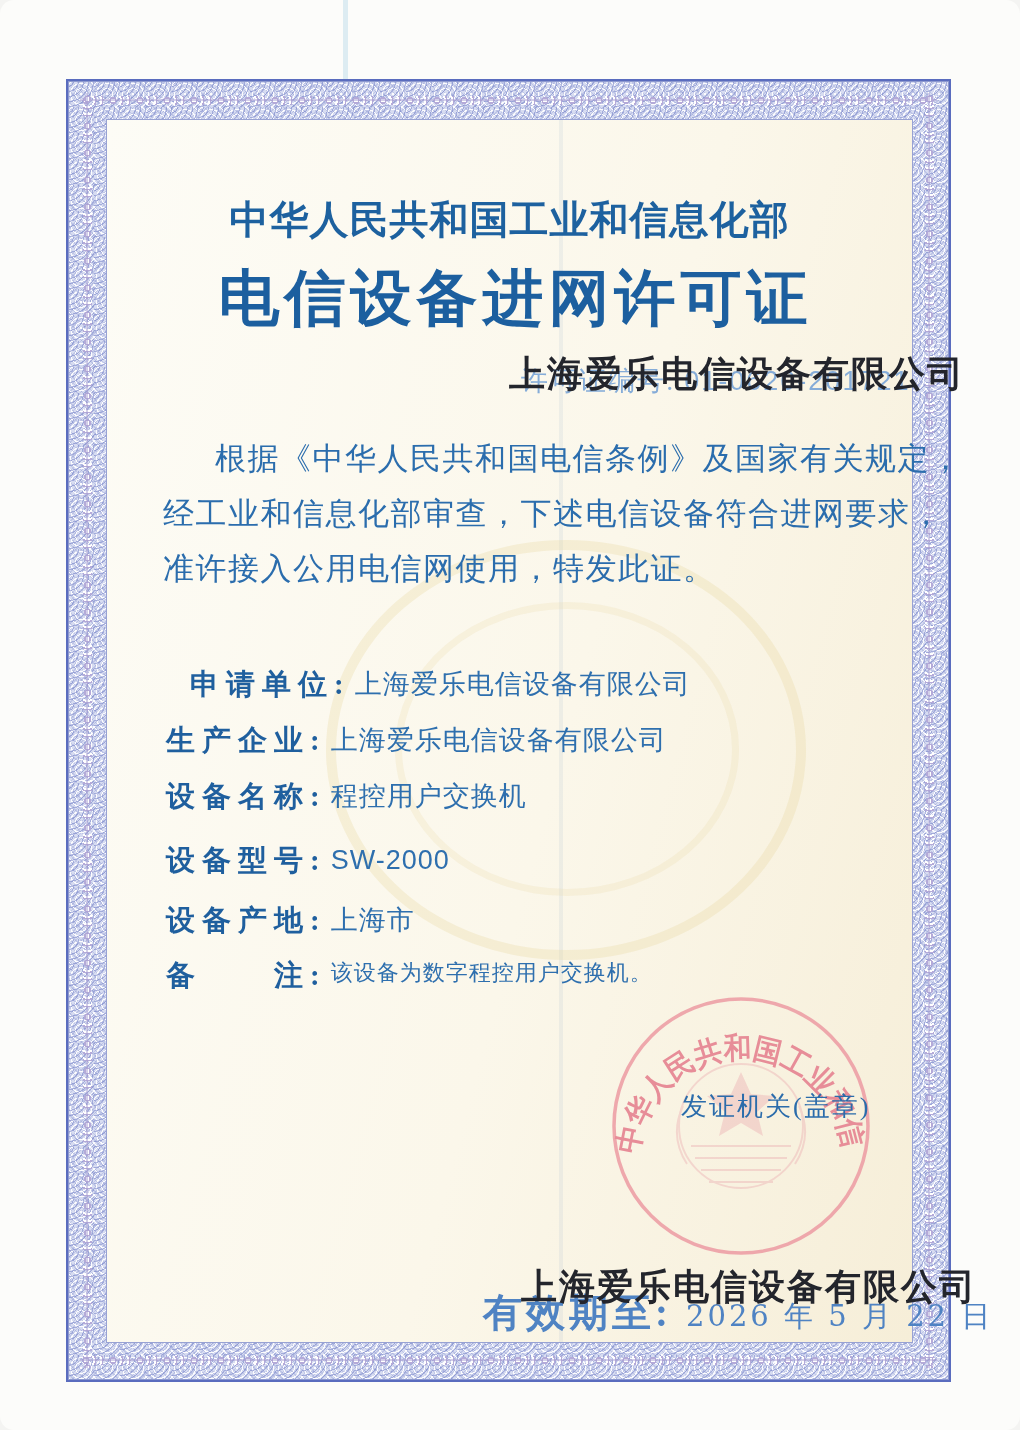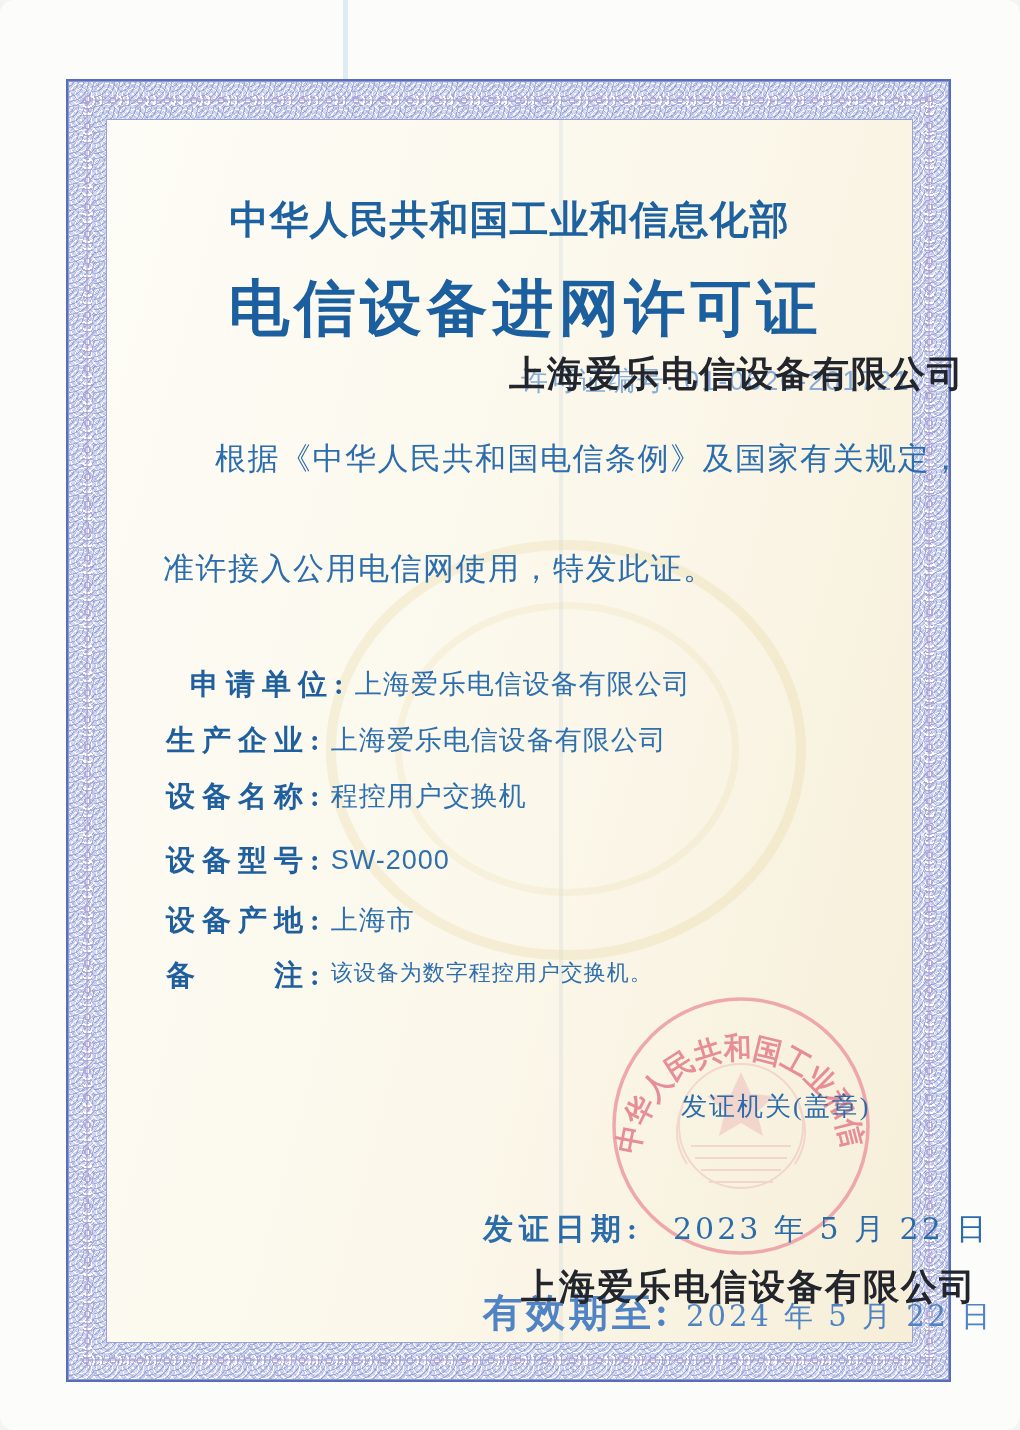--- a/index.html
+++ b/index.html
@@ -34,21 +34,21 @@
         border:1px solid #98a2d3;
         background:linear-gradient(105deg,#fdfcf6 0%,#fbf7ea 55%,#f6eed8 100%);}
   .fold{position:absolute;left:452px;top:0;width:4px;height:100%;background:rgba(170,185,205,.16);}
   .watermark{position:absolute;left:219px;top:420px;width:460px;height:400px;border-radius:50%;
         border:10px solid rgba(233,214,160,.30);}
   .watermark-inner{position:absolute;left:288px;top:482px;width:330px;height:280px;border-radius:50%;
         border:7px solid rgba(236,221,172,.25);}
   
   .ministry{position:absolute;left:0;top:73px;width:100%;margin:0;text-align:center;
         font-size:39px;font-weight:700;color:#1d619f;letter-spacing:1px;}
-  .title{position:absolute;left:0;top:132px;width:100%;margin:16px;text-align:center;
+  .title{position:absolute;left:0;top:132px;width:100%;margin:6px;text-align:center;
         font-size:61px;font-weight:700;color:#1c5f9f;letter-spacing:5px;}
   .print-light{position:absolute;left:414px;top:243px;font-size:27px;color:#85acd8;
         letter-spacing:2px;white-space:nowrap;}
   .stamp-co{position:absolute;font-size:36px;font-weight:700;color:#23252c;
         letter-spacing:2px;white-space:nowrap;z-index:5;}
   .stamp-co.top-co{left:402px;top:230px;}
   .stamp-co.bottom-co{left:414px;top:1143px;}
   .body-line{position:absolute;left:56px;width:760px;margin:0;font-size:31px;color:#2b6dad;
         letter-spacing:1.5px;white-space:nowrap;}
   .body-line.l1{top:318px;text-indent:52px;}
@@ -92,20 +92,21 @@
     <div class="watermark"></div>
     <div class="watermark-inner"></div>
 
     <h1 class="ministry">中华人民共和国工业和信息化部</h1>
     <h2 class="title">电信设备进网许可证</h2>
 
     <div class="print-light"><span>许可证编号:</span> <span class="num">01-0620-201721</span></div>
     <div class="stamp-co top-co">上海爱乐电信设备有限公司</div>
 
     <p class="body-line l1">根据《中华人民共和国电信条例》及国家有关规定，</p>
+    <p class="body-line l2">经工业和信息化部审查，下述电信设备符合进网要求，</p>
     <p class="body-line l3">准许接入公用电信网使用，特发此证。</p>
 
     <div class="field f0">
       <span class="lbl">申请单位:</span>
       <span class="val">上海爱乐电信设备有限公司</span>
     </div>
     <div class="field f1">
       <span class="lbl">生产企业:</span>
       <span class="val">上海爱乐电信设备有限公司</span>
     </div>
@@ -136,24 +137,20 @@
       </g>
       <path id="sealArc" d="M 47 185 A 103 103 0 1 1 253 185" fill="none"></path>
       <text font-size="30" font-weight="bold" fill="#e78d98" font-family="Liberation Serif, serif">
         <textPath href="#sealArc" startOffset="6" textLength="388" lengthAdjust="spacingAndGlyphs">中华人民共和国工业和信息化部</textPath>
       </text>
       <path d="M 60 235 A 127 127 0 0 0 240 235" fill="none" stroke="#ec9aa2" stroke-width="0"></path>
     </svg>
 
     <div class="issuer">发证机关(盖章)</div>
 
-    <div class="date-row">
-      <span class="lbl">发证日期:</span>
-      <span class="val">2023 年  5  月  22 日</span>
-    </div>
 
     <div class="valid-row">
       <span class="lbl">有效期至:</span>
-      <span class="val">2024 年  5  月  22 日</span>
+      <span class="val">2026 年  5  月  22 日</span>
     </div>
     <div class="stamp-co bottom-co">上海爱乐电信设备有限公司</div>
   </div>
 </div>
 
 </body></html>

